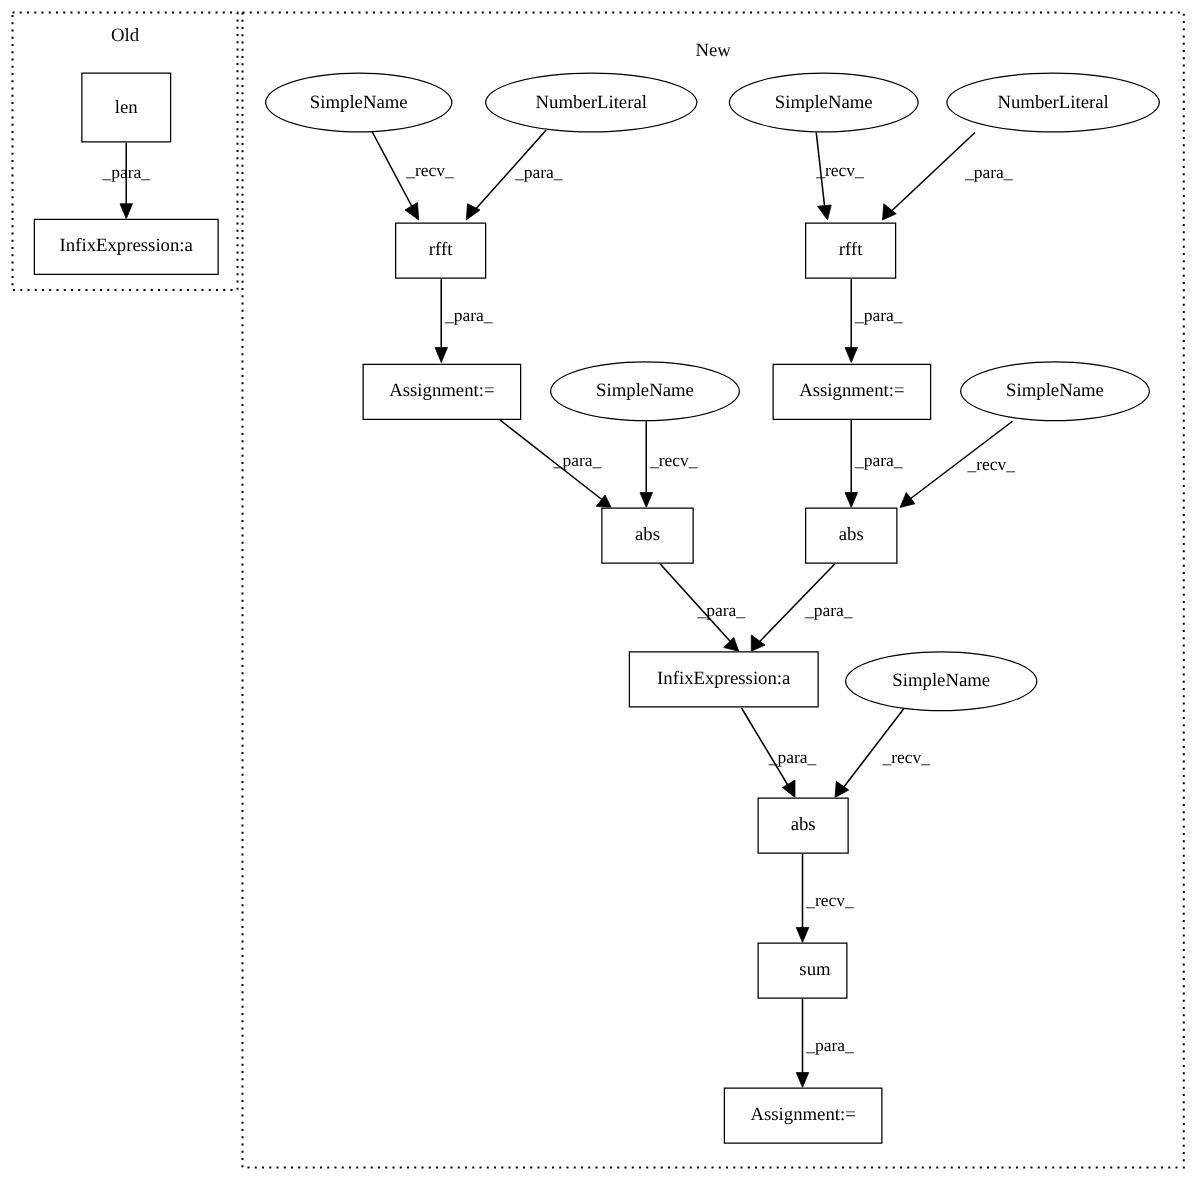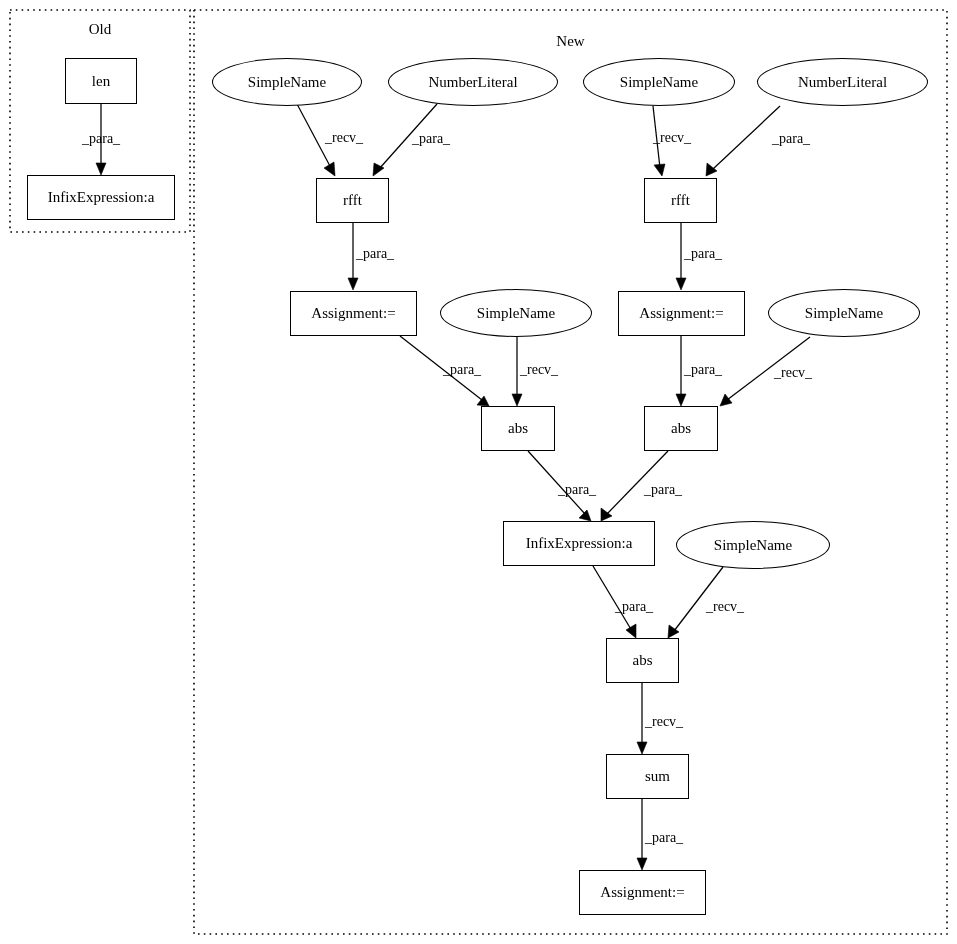--- a/index.html
+++ b/index.html
@@ -127,21 +127,21 @@
         <path class="edge-path" d="M642,799 L642,862"></path>
         <polygon class="arrow-head" points="642,870 637,858 647,858"></polygon>
       </g>
   </svg>
 
   <div id="cluster-label-group">
       <div class="cluster-label" style="left: 10px; top: 22px; width: 180px;">Old</div>
       <div class="cluster-label" style="left: 194px; top: 22px; width: 753px; margin-top: 12px;">New</div>
     </div>
   <div id="node-group">
-      <div class="node box" style="left: 65px; top: 58px; width: 72px; height: 46px;">
+      <div class="node box" style="left: 65px; top: 58px; width: 72px; height: 56px;">
         <span>len</span>
       </div>
       <div class="node box" style="left: 27px; top: 175px; width: 148px; height: 45px;">
         <span>InfixExpression:a</span>
       </div>
       <div class="node ellipse" style="left: 212px; top: 58px; width: 150px; height: 48px;">
         <span>SimpleName</span>
       </div>
       <div class="node ellipse" style="left: 388px; top: 58px; width: 170px; height: 48px;">
         <span>NumberLiteral</span>
@@ -178,21 +178,21 @@
       </div>
       <div class="node box" style="left: 503px; top: 521px; width: 152px; height: 45px;">
         <span>InfixExpression:a</span>
       </div>
       <div class="node ellipse" style="left: 676px; top: 521px; width: 154px; height: 48px;">
         <span>SimpleName</span>
       </div>
       <div class="node box" style="left: 606px; top: 638px; width: 73px; height: 45px;">
         <span>abs</span>
       </div>
-      <div class="node box" style="left: 606px; top: 754px; width: 83px; height: 45px; padding-left: 20px;">
+      <div class="node box" style="left: 606px; top: 754px; width: 72px; height: 45px; padding-left: 20px;">
         <span>sum</span>
       </div>
       <div class="node box" style="left: 579px; top: 870px; width: 127px; height: 45px;">
         <span>Assignment:=</span>
       </div>
     </div>
   <div id="edge-label-group">
       <div class="edge-label" style="left: 82px; top: 132px;">_para_</div>
       <div class="edge-label" style="left: 325px; top: 131px;">_recv_</div>
       <div class="edge-label" style="left: 412px; top: 132px;">_para_</div>

